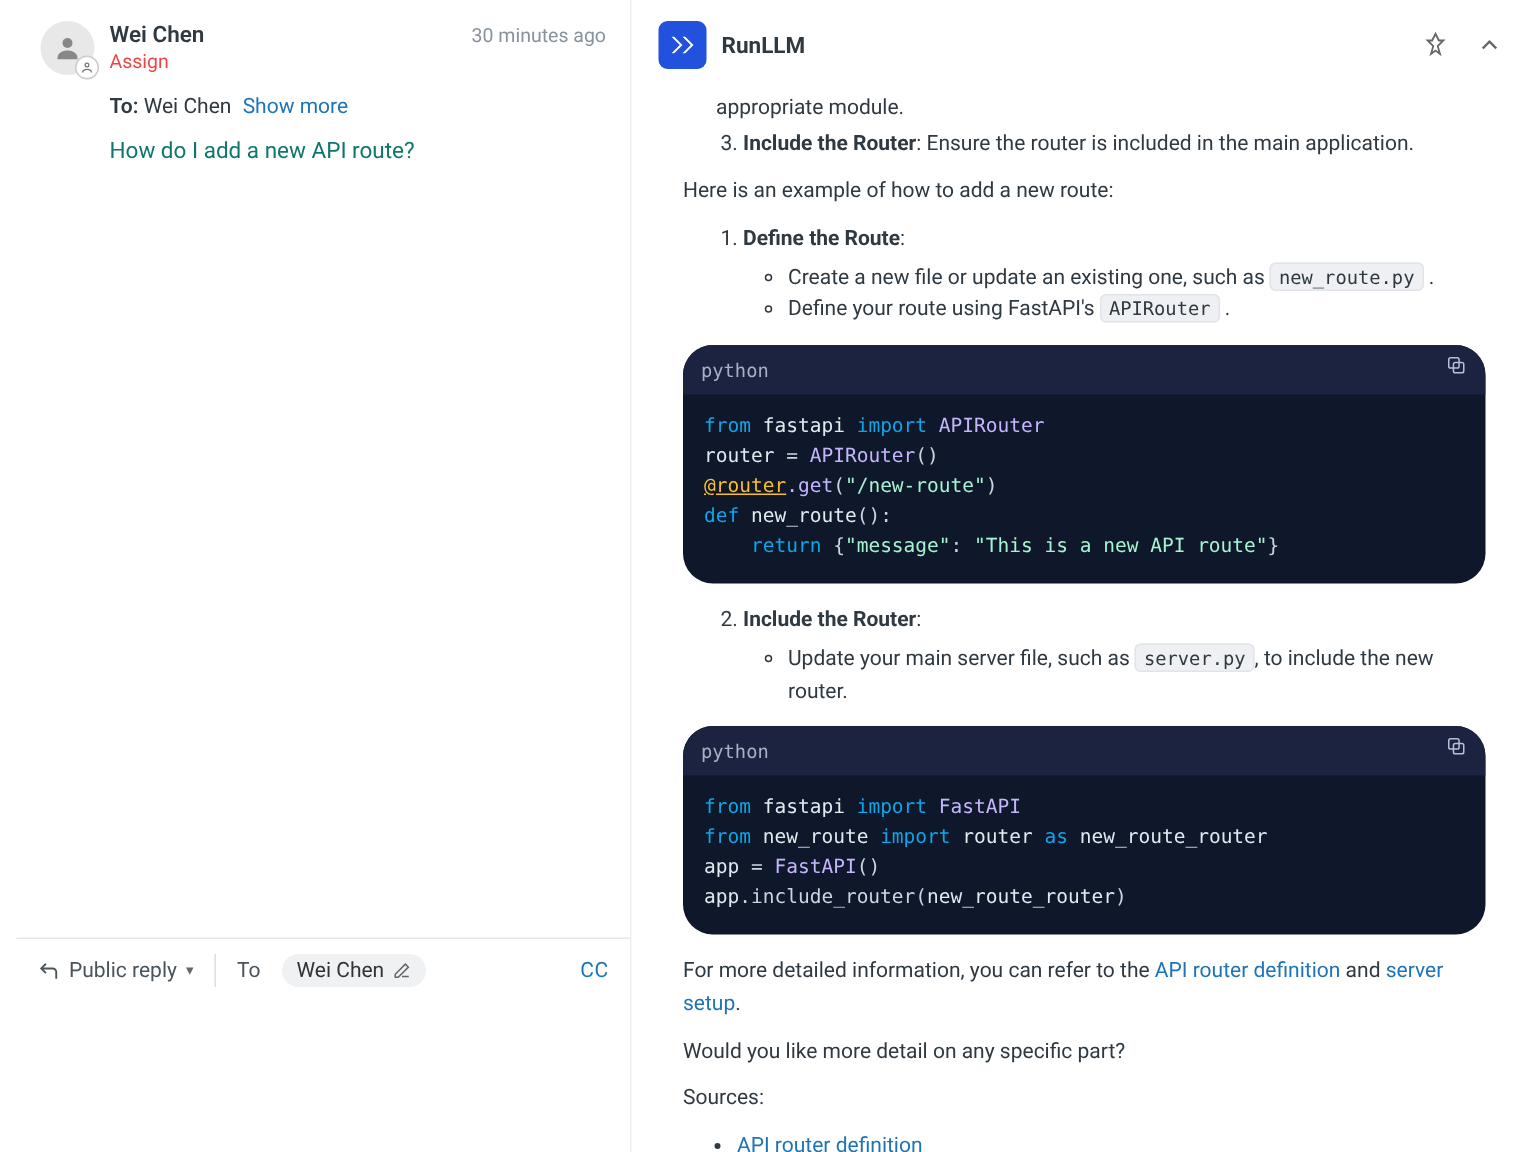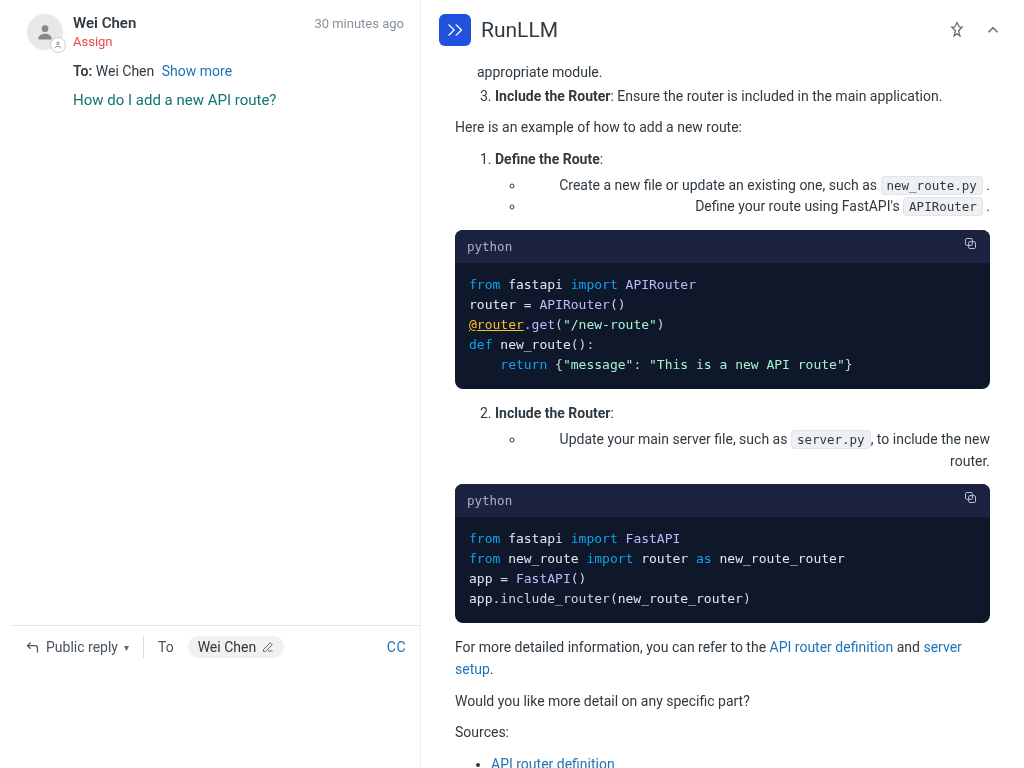--- a/index.html
+++ b/index.html
@@ -30,37 +30,37 @@
   .composer .to-lbl { color:#49545c;text-align:center; }
   .chip { display:inline-flex; align-items:center; gap:6px; background:#eff1f3; border-radius:14px; padding:3px 10px; font-size:14px; color:#333; }
   .chip svg { width:12px; height:12px; color:#666; }
   .cc { margin-left:auto; color:#1f73b7; cursor:pointer; letter-spacing:0.5px; }
 
   
   .right { flex:1; display:flex; flex-direction:column; height:100%; position:relative; }
   .rhead { display:flex; align-items:center; gap:10px; padding:14px 18px; }
   .app-badge { width:32px; height:32px; border-radius:6px; background:#2251dd; display:flex; align-items:center; justify-content:center; flex:none; }
   .app-badge svg { width:22px; height:22px; fill:#fff; }
-  .app-title { font-weight:400; font-size:21px; }
+  .app-title { font-weight:700; font-size:15px; }
   .rhead-spacer { flex:1; }
   .rhead-icon { width:26px; height:26px; display:flex; align-items:center; justify-content:center; cursor:pointer; color:#666; }
   .rhead-icon svg { width:18px; height:18px; }
 
   .rbody { flex:1; overflow-y:auto; padding:0 34px 24px 34px; line-height:1.55; font-size:14px; position:relative; }
   .rbody::-webkit-scrollbar { width:8px; }
   .rbody::-webkit-scrollbar-thumb { background:#c8cdd2; border-radius:4px; }
 
   ol.main-list { list-style:decimal; padding-left:40px; }
   ol.main-list > li { margin:2px 0 2px 0; }
-  ol.main-list ul.sub { list-style:circle; padding-left:30px; margin:4px 0 6px 0;text-align:right; }
+  ol.main-list ul.sub { list-style:circle; padding-left:30px; margin:4px 0 6px 0; }
   .bold { font-weight:700; }
   .para { margin:10px 0; }
   code.inline { background:#eef0f3; border:1px solid #e1e4e8; border-radius:4px; padding:1px 5px; font-family: ui-monospace, SFMono-Regular, Menlo, monospace; font-size:12.5px; }
 
-  .codeblock { background:#0f172a; border-radius:8px; margin:12px 0 14px 0; color:#d6deeb; font-family: ui-monospace, SFMono-Regular, Menlo, monospace; font-size:13px; position:relative; overflow:hidden; }
+  .codeblock { background:#0f172a; border-radius:20px; margin:12px 0 14px 0; color:#d6deeb; font-family: ui-monospace, SFMono-Regular, Menlo, monospace; font-size:13px; position:relative; overflow:hidden; }
   .codehead { background:#1b2340; padding:6px 12px; display:flex; align-items:center; color:#aab0c4; font-size:12.5px; font-family:inherit; }
   .codehead .lang { flex:1; }
   .copy-icn { cursor:pointer; color:#b8bfd4; }
   .copy-icn svg { width:15px; height:15px; }
   pre.code { white-space:pre; padding:12px 14px 14px 14px; overflow-x:auto; line-height:1.55; }
   .tk-kw { color:#0ea5e9; }   
   .tk-fn { color:#c4b5fd; }   
   .tk-str{ color:#a7f3d0; }   
   .tk-dec{ color:#fbbf24;text-decoration:underline; }   
   .tk-id { color:#e2e8f0; }   

